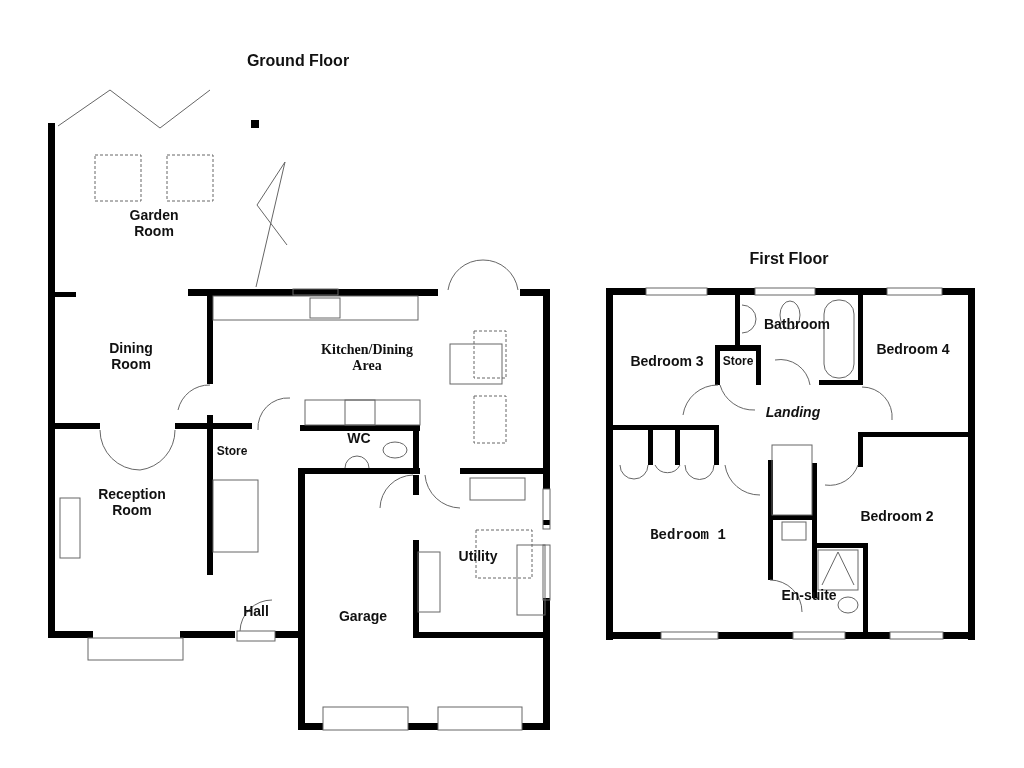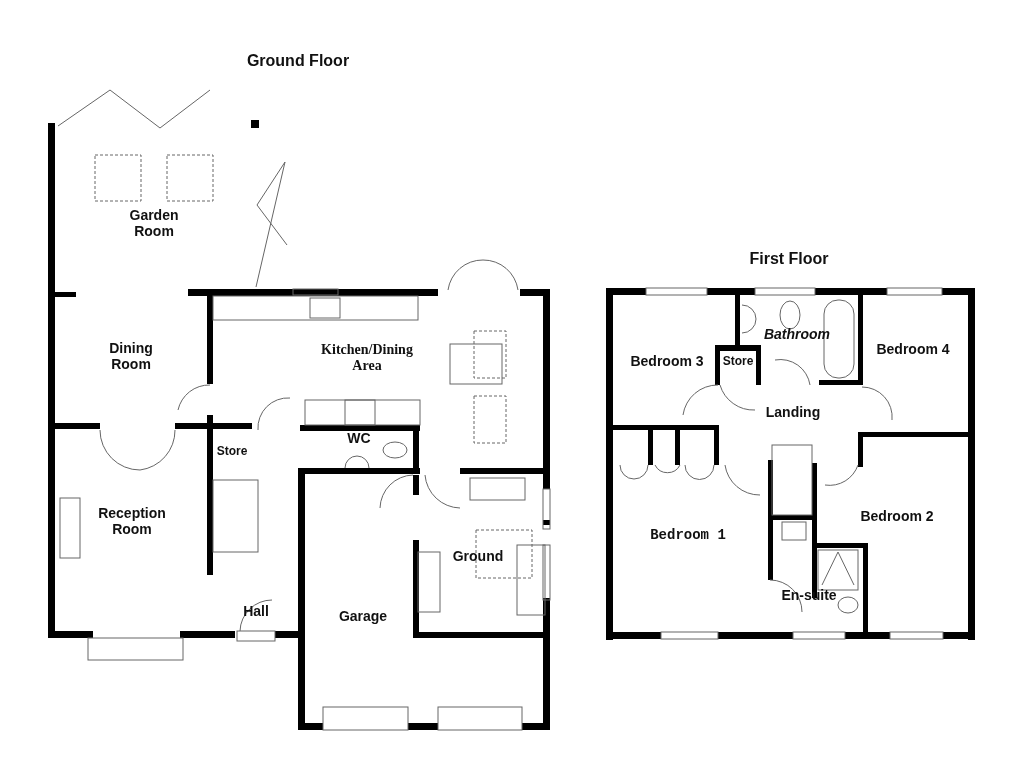--- a/index.html
+++ b/index.html
@@ -128,27 +128,27 @@
   </g>
 </svg>
 
 <div class="lbl big" style="left:298px;top:61px">Ground Floor</div>
 <div class="lbl big" style="left:789px;top:259px">First Floor</div>
 
 <div id="room-labels">
     <div class="lbl room" style="left: 154px; top: 223px;">Garden<br>Room</div>
     <div class="lbl room" style="left: 131px; top: 356px;">Dining<br>Room</div>
     <div class="lbl room" style="left: 367px; top: 358px; font-family: Liberation Serif, serif;">Kitchen/Dining<br>Area</div>
-    <div class="lbl room" style="left: 132px; top: 521px;">Reception<br>Room</div>
+    <div class="lbl room" style="left: 132px; top: 502px;">Reception<br>Room</div>
     <div class="lbl small" style="left: 232px; top: 452px;">Store</div>
     <div class="lbl room" style="left: 359px; top: 438px;">WC</div>
     <div class="lbl room" style="left: 256px; top: 583px; margin-top: 28px;">Hall</div>
     <div class="lbl room" style="left: 363px; top: 592px; margin-top: 24px;">Garage</div>
-    <div class="lbl room" style="left: 478px; top: 556px;">Ground</div>
+    <div class="lbl room" style="left: 478px; top: 556px;">Utility</div>
     <div class="lbl room" style="left: 667px; top: 361px;">Bedroom 3</div>
-    <div class="lbl room" style="left: 797px; top: 334px; font-style: italic;">Bathroom</div>
+    <div class="lbl room" style="left: 797px; top: 324px;">Bathroom</div>
     <div class="lbl small" style="left: 738px; top: 362px;">Store</div>
     <div class="lbl room" style="left: 913px; top: 349px;">Bedroom 4</div>
-    <div class="lbl room" style="left: 793px; top: 412px;">Landing</div>
+    <div class="lbl room" style="left: 793px; top: 412px; font-style: italic;">Landing</div>
     <div class="lbl room" style="left: 688px; top: 535px; font-family: Liberation Mono, monospace;">Bedroom 1</div>
     <div class="lbl room" style="left: 897px; top: 516px;">Bedroom 2</div>
     <div class="lbl room" style="left: 809px; top: 595px;">En-suite</div>
   </div>
 
 </body></html>

